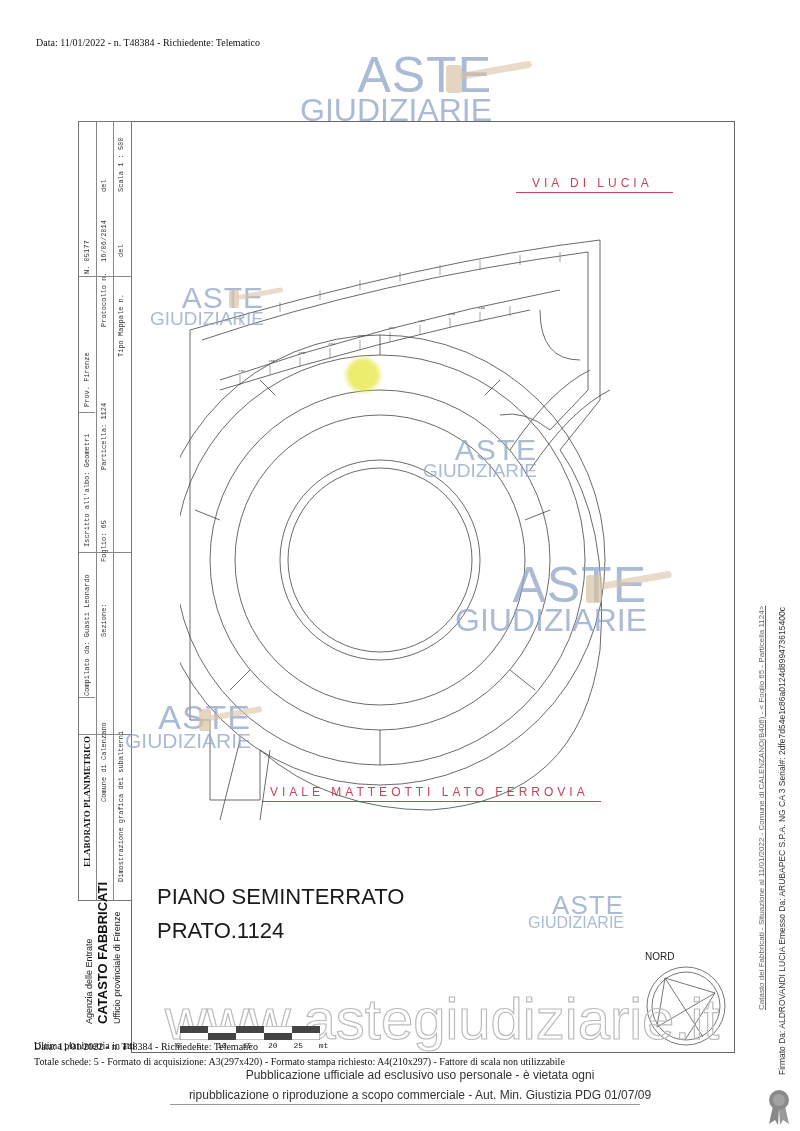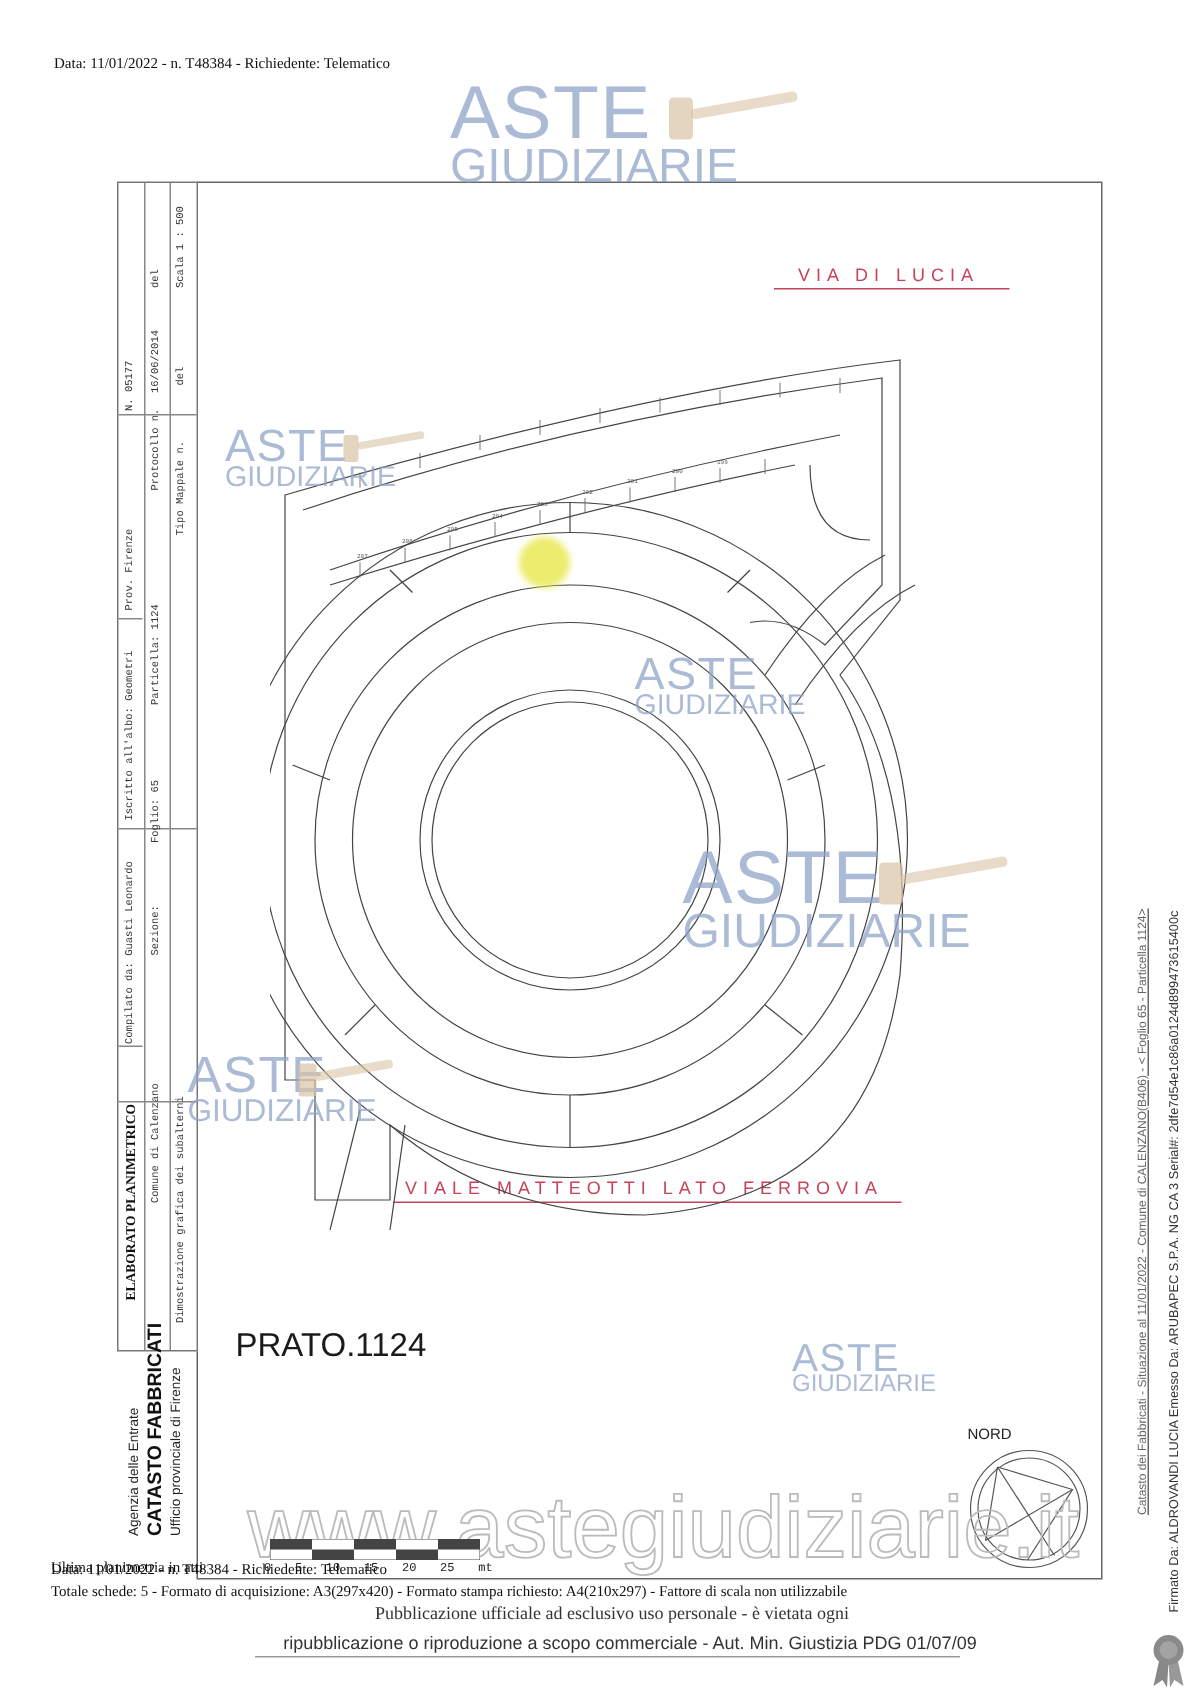--- a/index.html
+++ b/index.html
@@ -8,21 +8,21 @@
   .header-line { left:36px; top:37px; font-size:10px; font-family:"Liberation Serif", serif; color:#111; }
   .frame { left:131px; top:121px; width:604px; height:932px; border:1px solid #666; box-sizing:border-box; }
   .titleblock { left:78px; top:121px; width:54px; height:780px; border:1px solid #777; box-sizing:border-box; background:#fff; }
   .vt { position:absolute; transform-origin:left top; transform:rotate(-90deg); white-space:nowrap; font-family:"Liberation Mono", monospace; font-size:7px; color:#333; }
   .vt-bold { font-family:"Liberation Serif", serif; font-weight:bold; font-size:9px; color:#111; }
   .tb-divider-v { position:absolute; top:0; bottom:0; border-left:1px solid #888; }
   .tb-divider-h { position:absolute; left:0; right:0; border-top:1px solid #888; }
   .big-title { left:157px; top:880px; font-family:"Liberation Sans", sans-serif; font-size:22px; color:#1a1a1a; line-height:34px; }
   .street { font-family:"Liberation Sans", sans-serif; color:#c8435a; font-size:12px; letter-spacing:4px; }
   .street-line { position:absolute; left:0; right:0; bottom:-3px; border-top:1px solid #c8435a; }
-  .wm { font-family:"Liberation Sans", sans-serif; color:#8fa4c8; opacity:0.75; text-align:left; line-height:1; }
+  .wm { font-family:"Liberation Sans", sans-serif; color:#8fa4c8; opacity:0.75; text-align:right; line-height:1; }
   .wm .a { display:block; letter-spacing:1px; }
   .wm .g { display:block; }
   .footer { font-family:"Liberation Serif", serif; font-size:10px; color:#111; }
   .pub { font-family:"Liberation Sans", sans-serif; font-size:12px; color:#333; text-align:center; }
   .site-wm { left:165px; top:985px; font-family:"Liberation Sans", sans-serif; font-size:58px; color:transparent; -webkit-text-stroke:1.2px #bbb; letter-spacing:0px; }
   .side-text { font-family:"Liberation Sans", sans-serif; font-size:8px; color:#333; }
   .nord { left:645px; top:951px; font-family:"Liberation Sans", sans-serif; font-size:10px; color:#222; }
   .highlight { left:346px; top:358px; width:34px; height:34px; border-radius:50%; background:#e6e640; opacity:0.75; filter:blur(2px); }
   .scale-bar { left:180px; top:1026px; width:140px; height:14px; }
   .scale-labels { left:176px; top:1041px; font-size:8px; font-family:Liberation Mono, monospace; color:#222; word-spacing:11px; }
@@ -142,20 +142,21 @@
       <text x="208" y="109">202</text>
     <text x="238" y="102">201</text>
       <text x="268" y="95">200</text>
       <text x="298" y="89">199</text>
   </g>
 </svg>
 
 <div class="abs highlight"></div>
 
 <div class="abs big-title">
+  <div>PIANO SEMINTERRATO</div>
   <div>PRATO.1124</div>
 </div>
 
 <div class="abs nord">NORD</div>
 <svg class="abs" style="left:645px; top:965px;" width="82" height="82" viewBox="0 0 82 82">
   <circle cx="41" cy="41" r="39" fill="none" stroke="#555" stroke-width="0.8"></circle>
   <circle cx="41" cy="41" r="34" fill="none" stroke="#555" stroke-width="0.8"></circle>
   <polyline points="20,13 70,28 40,75" fill="none" stroke="#555" stroke-width="0.8"></polyline>
   <line x1="20" y1="13" x2="58" y2="72" stroke="#555" stroke-width="0.8"></line>
   <line x1="12" y1="62" x2="70" y2="28" stroke="#555" stroke-width="0.8"></line>
@@ -216,21 +217,21 @@
   <rect x="56" y="0" width="28" height="7" fill="#444"></rect>
   <rect x="112" y="0" width="28" height="7" fill="#444"></rect>
   <rect x="28" y="7" width="28" height="7" fill="#444"></rect>
   <rect x="84" y="7" width="28" height="7" fill="#444"></rect>
 </svg>
 <div class="abs scale-labels">0 5 10 15 20 25 mt</div>
 
 <div class="abs footer" style="left:34px; top:1021px;margin-top:19px;">Ultima planimetria in atti</div>
 <div class="abs footer" style="left:34px; top:1041px;">Data: 11/01/2022 - n. T48384 - Richiedente: Telematico</div>
 <div class="abs footer" style="left:34px; top:1056px;">Totale schede: 5 - Formato di acquisizione: A3(297x420) - Formato stampa richiesto: A4(210x297) - Fattore di scala non utilizzabile</div>
-<div class="abs pub" style="left:148px; top:1068px; width:520px;font-family:Liberation Serif, serif;">Pubblicazione ufficiale ad esclusivo uso personale - è vietata ogni</div>
+<div class="abs pub" style="left:160px; top:1068px; width:520px;">Pubblicazione ufficiale ad esclusivo uso personale - è vietata ogni</div>
 <div class="abs pub" style="left:160px; top:1088px; width:520px;">ripubblicazione o riproduzione a scopo commerciale - Aut. Min. Giustizia PDG 01/07/09</div>
 <div class="abs" style="left:170px; top:1104px; width:470px; border-top:1px solid #999;"></div>
 
 <span class="vt side-text" style="left:757px; top:1010px; font-size:8px; color:#666; text-decoration:underline;">Catasto dei Fabbricati - Situazione al 11/01/2022 - Comune di CALENZANO(B406) - &lt; Foglio 65 - Particella 1124&gt;</span>
 <span class="vt side-text" style="left:777px; top:1075px; font-size:8.5px;">Firmato Da: ALDROVANDI LUCIA Emesso Da: ARUBAPEC S.P.A. NG CA 3 Serial#: 2dfe7d54e1c86a0124d899473615400c</span>
 
 <svg class="abs" style="left:765px; top:1088px;" width="28" height="38" viewBox="0 0 28 38">
   <path d="M8 18 L 4 36 L 10 32 L 13 37 L 14 20 Z" fill="#888"></path>
   <path d="M20 18 L 24 36 L 18 32 L 15 37 L 14 20 Z" fill="#999"></path>
   <circle cx="14" cy="12" r="10" fill="#8a8a8a"></circle>

